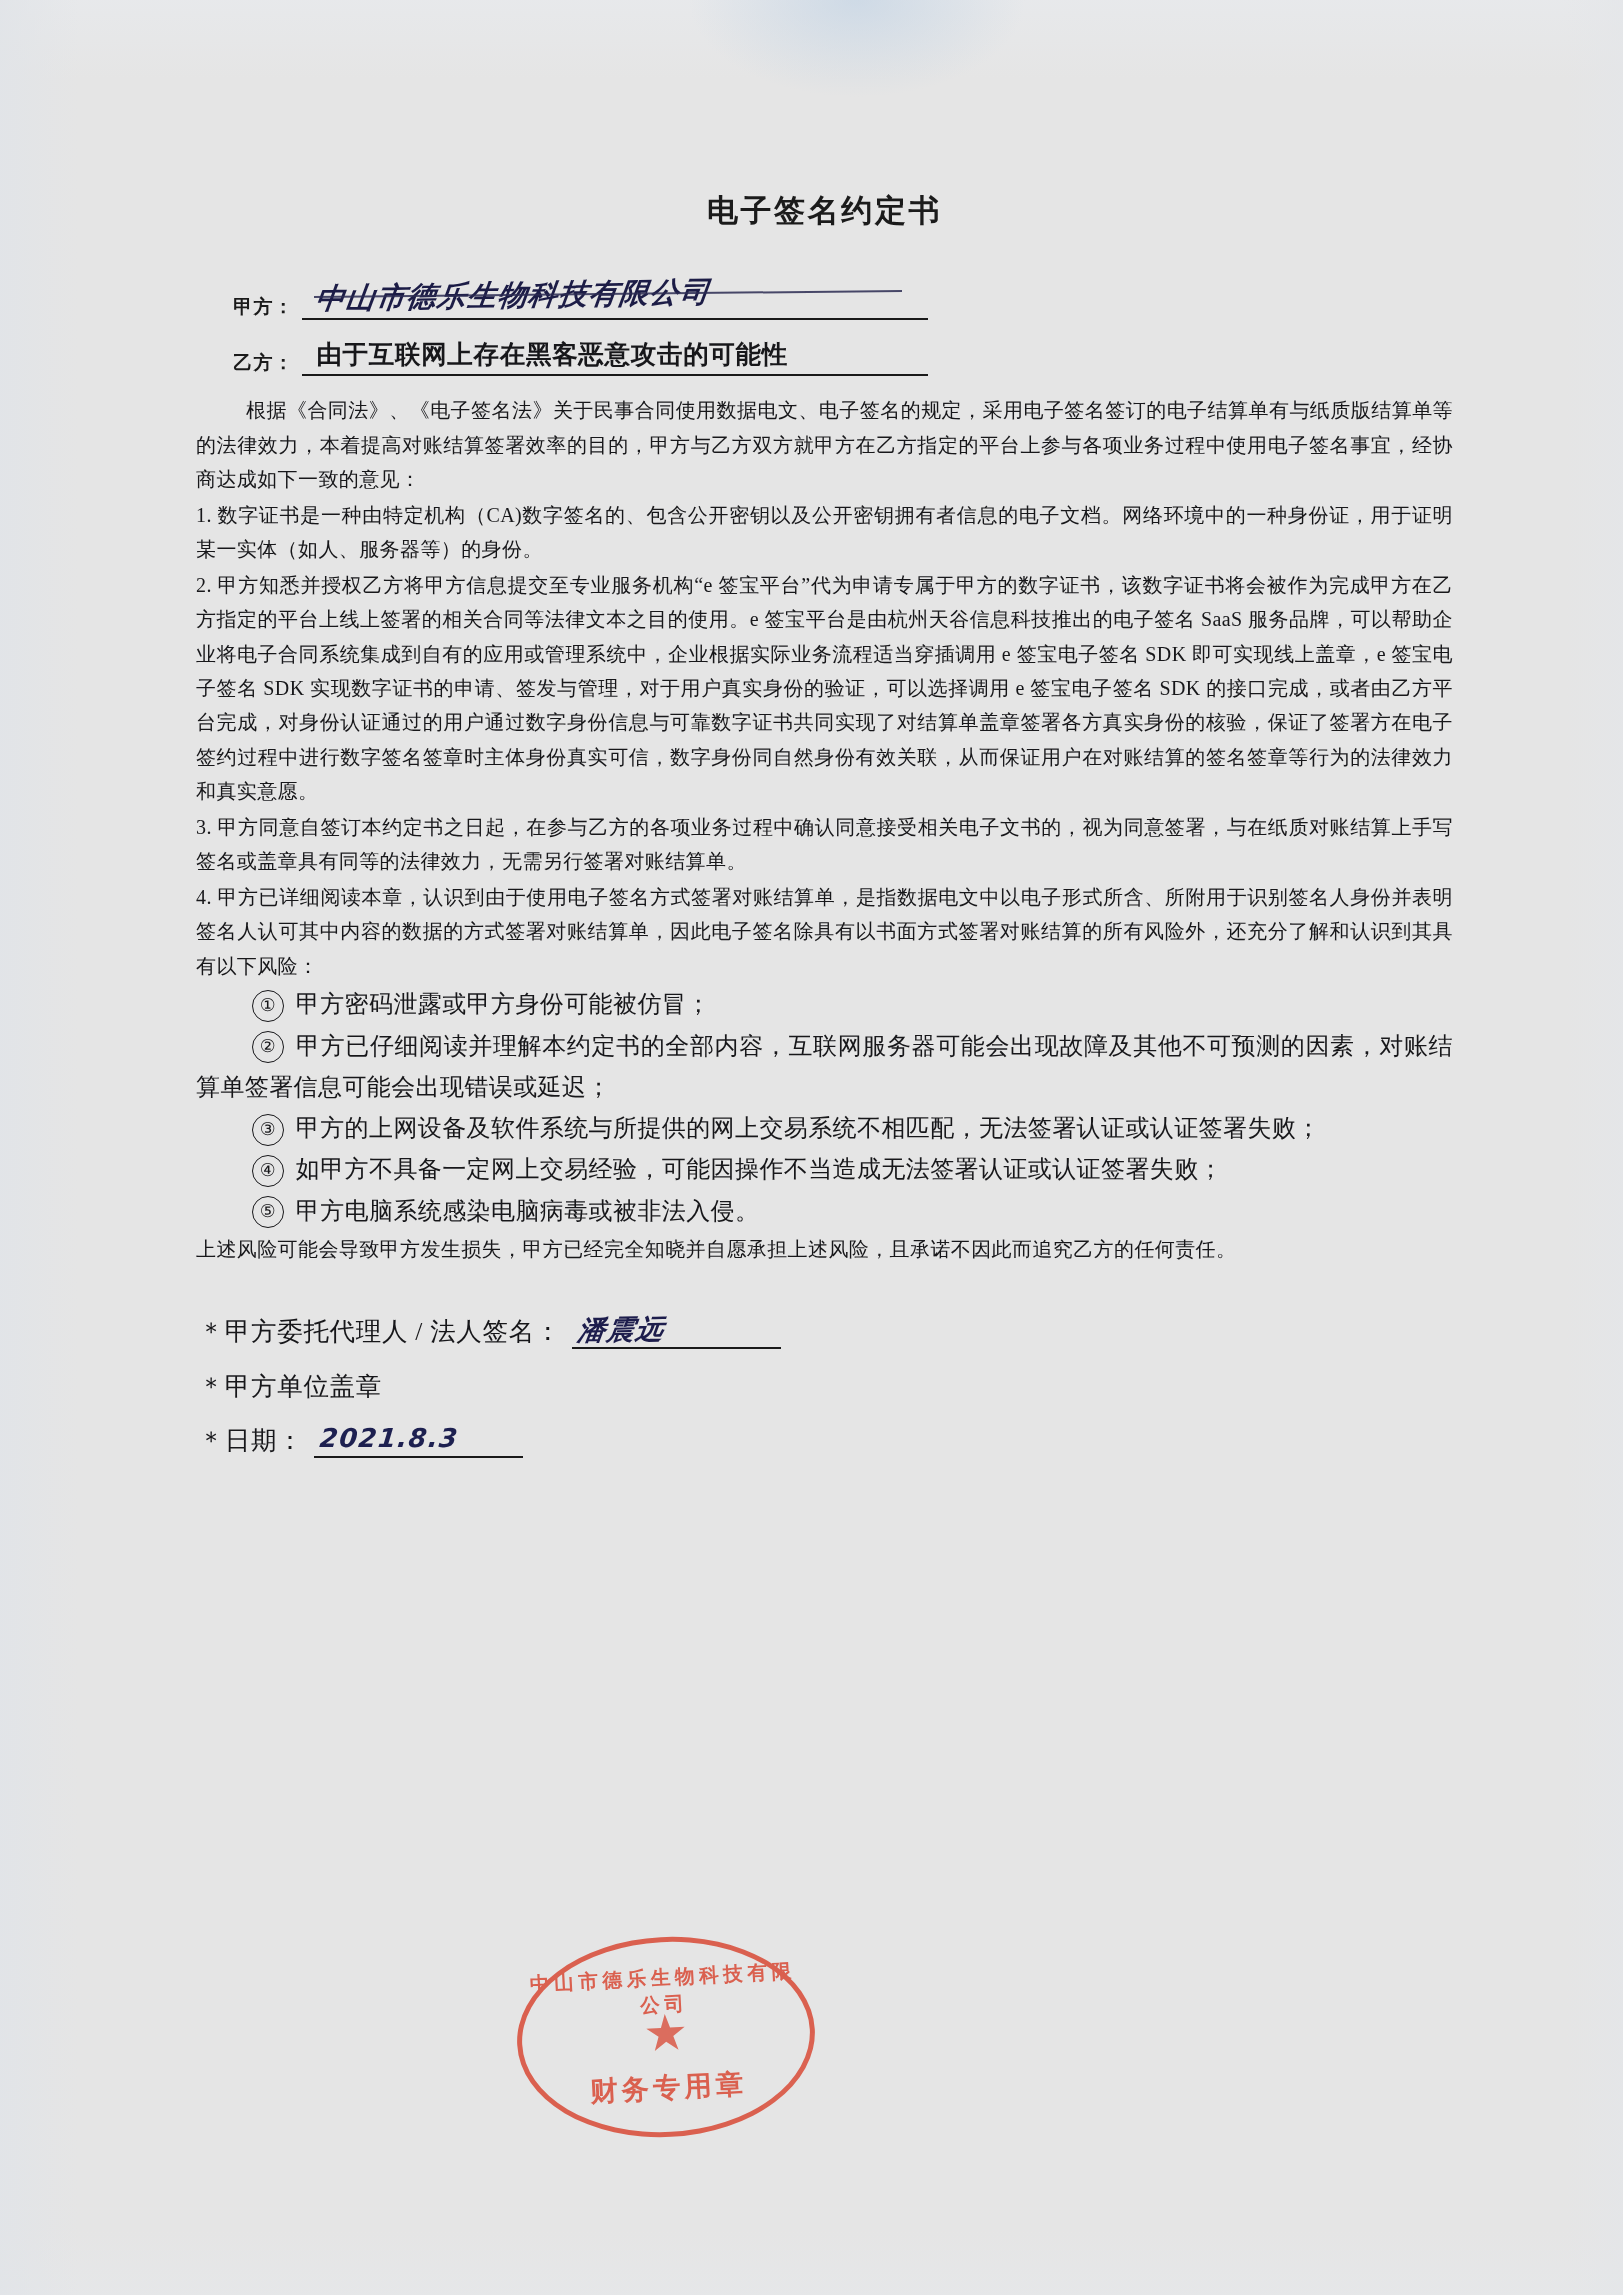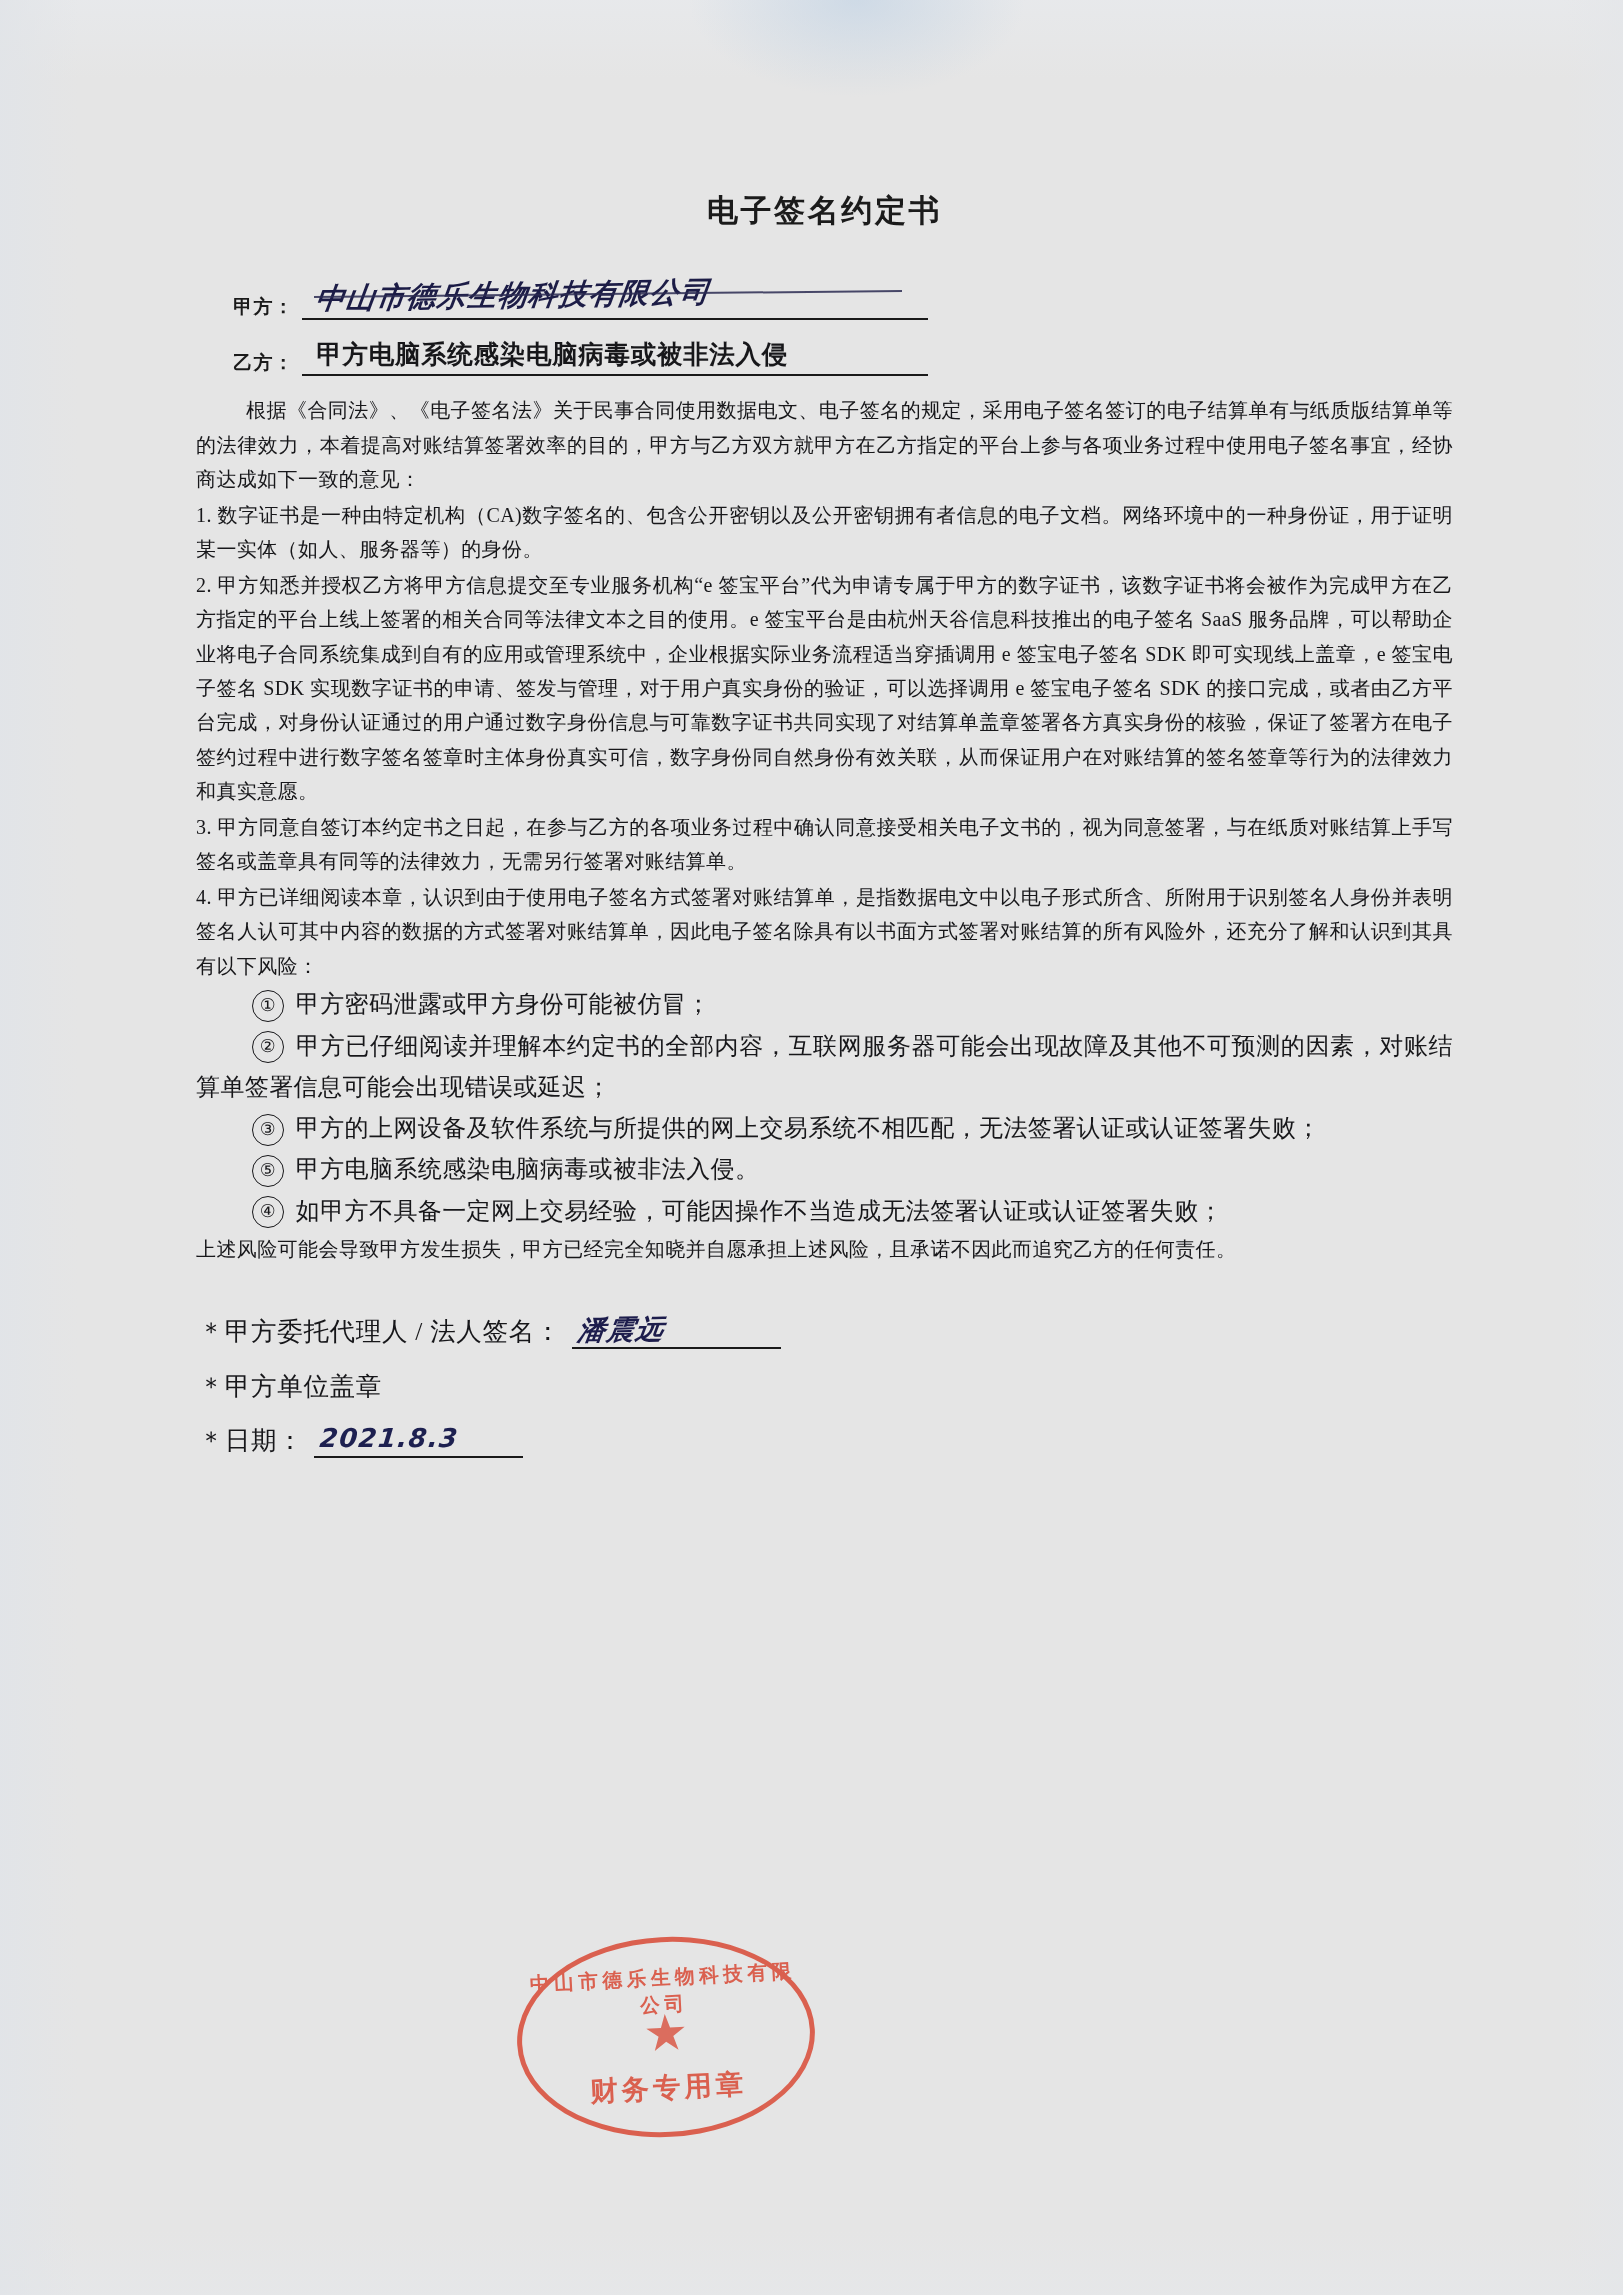--- a/index.html
+++ b/index.html
@@ -234,45 +234,45 @@
       <span class="party-label">甲方：</span>
       <span class="party-value-line short">
         <span class="handwriting hw-party-a">中山市德乐生物科技有限公司</span>
         <span class="hw-strike"></span>
       </span>
     </div>
 
     <div class="party-row">
       <span class="party-label">乙方：</span>
       <span class="party-value-line short">
-        <span class="party-print">甲方电脑系统感染电脑病毒或被非法入侵</span>
+        <span class="party-print">由于互联网上存在黑客恶意攻击的可能性</span>
       </span>
     </div>
 
     <p class="para indent">根据《合同法》、《电子签名法》关于民事合同使用数据电文、电子签名的规定，采用电子签名签订的电子结算单有与纸质版结算单等的法律效力，本着提高对账结算签署效率的目的，甲方与乙方双方就甲方在乙方指定的平台上参与各项业务过程中使用电子签名事宜，经协商达成如下一致的意见：</p>
 
     <p class="para">1. 数字证书是一种由特定机构（CA)数字签名的、包含公开密钥以及公开密钥拥有者信息的电子文档。网络环境中的一种身份证，用于证明某一实体（如人、服务器等）的身份。</p>
     <p class="para">2. 甲方知悉并授权乙方将甲方信息提交至专业服务机构“e 签宝平台”代为申请专属于甲方的数字证书，该数字证书将会被作为完成甲方在乙方指定的平台上线上签署的相关合同等法律文本之目的使用。e 签宝平台是由杭州天谷信息科技推出的电子签名 SaaS 服务品牌，可以帮助企业将电子合同系统集成到自有的应用或管理系统中，企业根据实际业务流程适当穿插调用 e 签宝电子签名 SDK 即可实现线上盖章，e 签宝电子签名 SDK 实现数字证书的申请、签发与管理，对于用户真实身份的验证，可以选择调用 e 签宝电子签名 SDK 的接口完成，或者由乙方平台完成，对身份认证通过的用户通过数字身份信息与可靠数字证书共同实现了对结算单盖章签署各方真实身份的核验，保证了签署方在电子签约过程中进行数字签名签章时主体身份真实可信，数字身份同自然身份有效关联，从而保证用户在对账结算的签名签章等行为的法律效力和真实意愿。</p>
     <p class="para">3. 甲方同意自签订本约定书之日起，在参与乙方的各项业务过程中确认同意接受相关电子文书的，视为同意签署，与在纸质对账结算上手写签名或盖章具有同等的法律效力，无需另行签署对账结算单。</p>
     <p class="para">4. 甲方已详细阅读本章，认识到由于使用电子签名方式签署对账结算单，是指数据电文中以电子形式所含、所附用于识别签名人身份并表明签名人认可其中内容的数据的方式签署对账结算单，因此电子签名除具有以书面方式签署对账结算的所有风险外，还充分了解和认识到其具有以下风险：</p>
 
     <p class="sub-item">
       <span class="num">①</span><span>甲方密码泄露或甲方身份可能被仿冒；</span>
     </p>
     <p class="sub-item">
       <span class="num">②</span><span>甲方已仔细阅读并理解本约定书的全部内容，互联网服务器可能会出现故障及其他不可预测的因素，对账结算单签署信息可能会出现错误或延迟；</span>
     </p>
     <p class="sub-item">
       <span class="num">③</span><span>甲方的上网设备及软件系统与所提供的网上交易系统不相匹配，无法签署认证或认证签署失败；</span>
     </p>
     <p class="sub-item">
+      <span class="num">④</span><span>如甲方不具备一定网上交易经验，可能因操作不当造成无法签署认证或认证签署失败；</span>
+    </p>
+    <p class="sub-item">
       <span class="num">⑤</span><span>甲方电脑系统感染电脑病毒或被非法入侵。</span>
-    </p>
-    <p class="sub-item">
-      <span class="num">④</span><span>如甲方不具备一定网上交易经验，可能因操作不当造成无法签署认证或认证签署失败；</span>
     </p>
 
     <p class="para">上述风险可能会导致甲方发生损失，甲方已经完全知晓并自愿承担上述风险，且承诺不因此而追究乙方的任何责任。</p>
 
     <div class="sign-block">
       <div class="sign-row">
         <span>＊甲方委托代理人 / 法人签名：</span>
         <span class="sign-underline">
           <span class="handwriting hw-signature">潘震远</span>
         </span>

